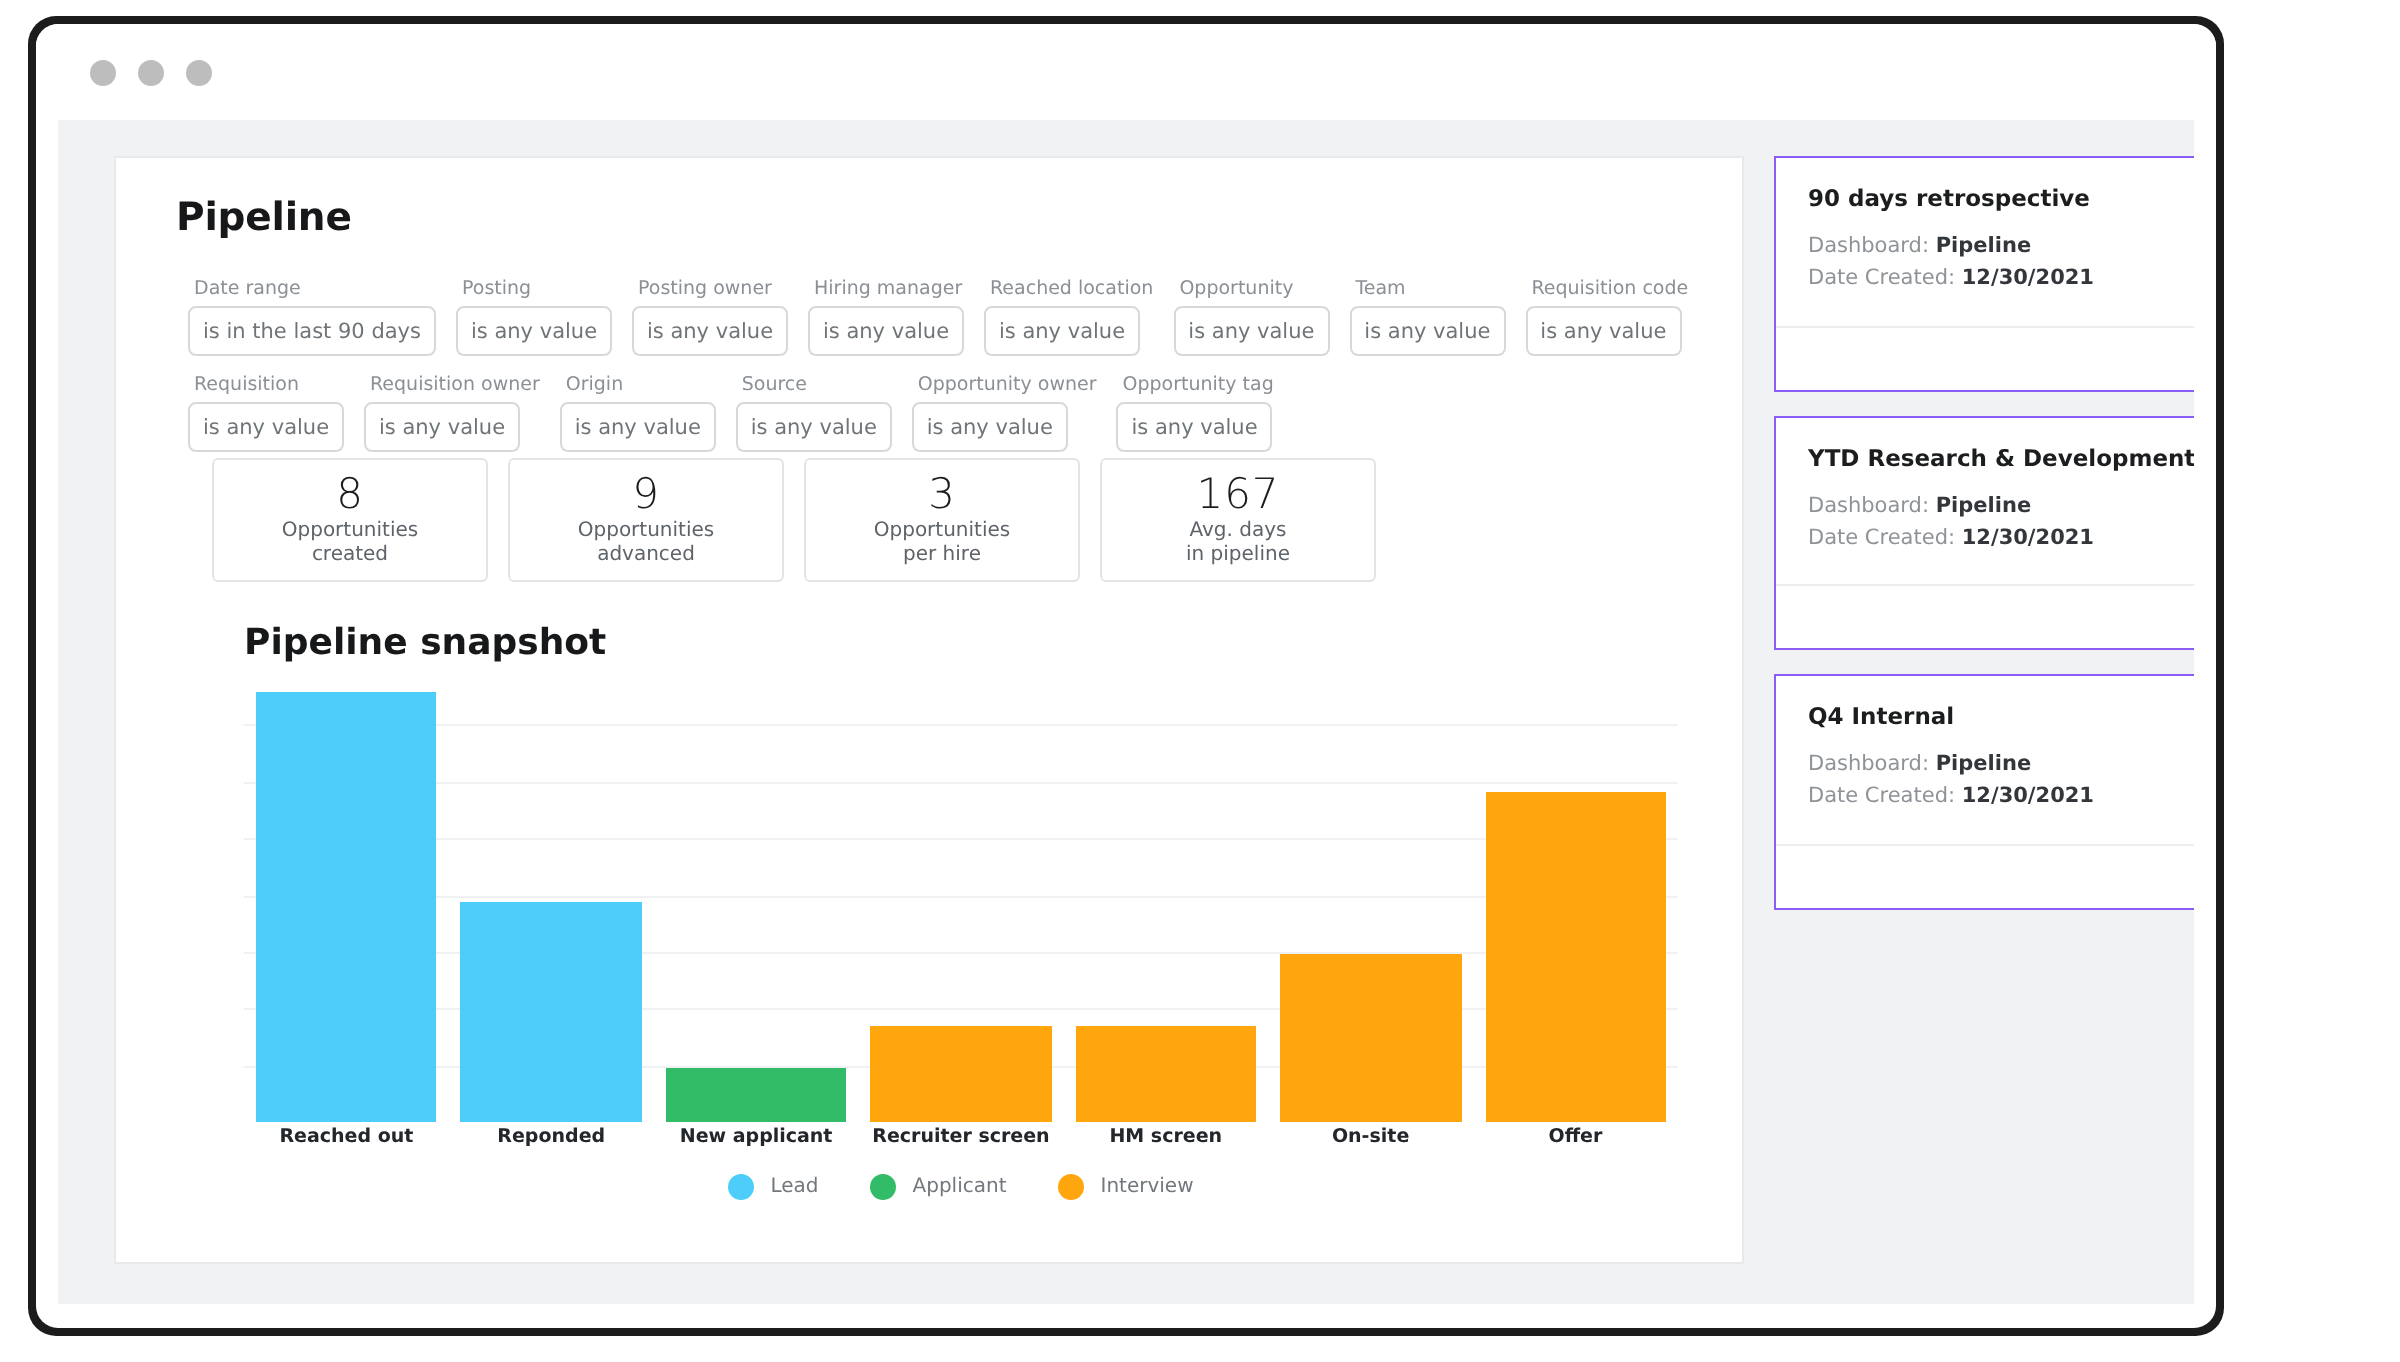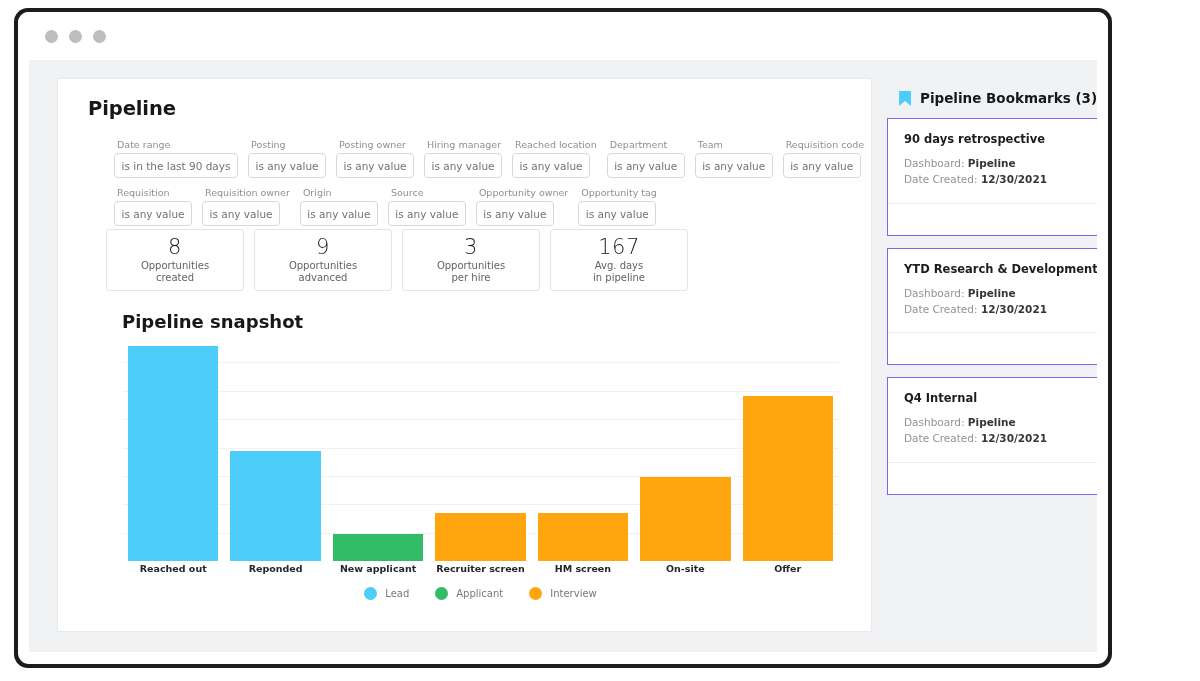--- a/index.html
+++ b/index.html
@@ -49,21 +49,21 @@
     width: 815px; height: 554px;
     background: #ffffff;
     border: 1px solid #e8e9ea;
   }
   #page-title {
     position: absolute; left: 30px; top: 18px;
     font-size: 19.5px; font-weight: 700; color: #16181a;
     letter-spacing: -0.1px;
   }
   
-  #filters { position: absolute; left: 56px; top: 60px; width: 740px; }
+  #filters { position: absolute; left: 36px; top: 60px; width: 740px; }
   .filter-row { display: flex; align-items: flex-start; gap: 10px; }
   .filter { display: flex; flex-direction: column; }
   .filter-label {
     font-size: 9.5px; color: #8b9096; margin-bottom: 3px;
     padding-left: 3px; white-space: nowrap;
   }
   .filter-box {
     height: 25px; border: 1px solid #d6d9dc; border-radius: 4px;
     background: #ffffff;
     display: flex; align-items: center; justify-content: center;
@@ -197,21 +197,21 @@
               </div>
               <div class="filter">
                 <div class="filter-label">Hiring manager</div>
                 <div class="filter-box" style="width: 78px;">is any value</div>
               </div>
               <div class="filter">
                 <div class="filter-label">Reached location</div>
                 <div class="filter-box" style="width: 78px;">is any value</div>
               </div>
               <div class="filter">
-                <div class="filter-label">Department</div>
+                <div class="filter-label">Opportunity</div>
                 <div class="filter-box" style="width: 78px;">is any value</div>
               </div>
               <div class="filter">
                 <div class="filter-label">Team</div>
                 <div class="filter-box" style="width: 78px;">is any value</div>
               </div>
               <div class="filter">
                 <div class="filter-label">Requisition code</div>
                 <div class="filter-box" style="width: 78px;">is any value</div>
               </div>
@@ -321,28 +321,20 @@
               <div class="legend-item">
                 <span class="legend-swatch" style="background: rgb(255, 165, 14);"></span>
                 <span class="legend-text">Interview</span>
               </div>
             </div>
         </div>
 
       </div>
 
       <div id="bookmarks-panel">
-        <div id="bookmarks-header">
-          <span style="display:flex;">
-            <svg width="12" height="15" viewBox="0 0 12 15" aria-hidden="true">
-              <path d="M0 0 H12 V15 L6 10 L0 15 Z" fill="#4dcdfa"></path>
-            </svg>
-          </span>
-          <span id="bookmarks-title">Pipeline Bookmarks (3)</span>
-        </div>
         <div id="bookmarks-list">
             <div class="bookmark-card">
               <div class="bookmark-body">
                 <div class="bookmark-name">90 days retrospective</div>
                 <div class="bookmark-meta"><span>Dashboard: </span> <b>Pipeline</b></div>
                 <div class="bookmark-meta"><span>Date Created:</span> <b>12/30/2021</b></div>
               </div>
               <div class="bookmark-footer">
                 <div style="display: flex; align-items: center; gap: 6px; cursor: pointer;">
                   <span style="display: flex;">

